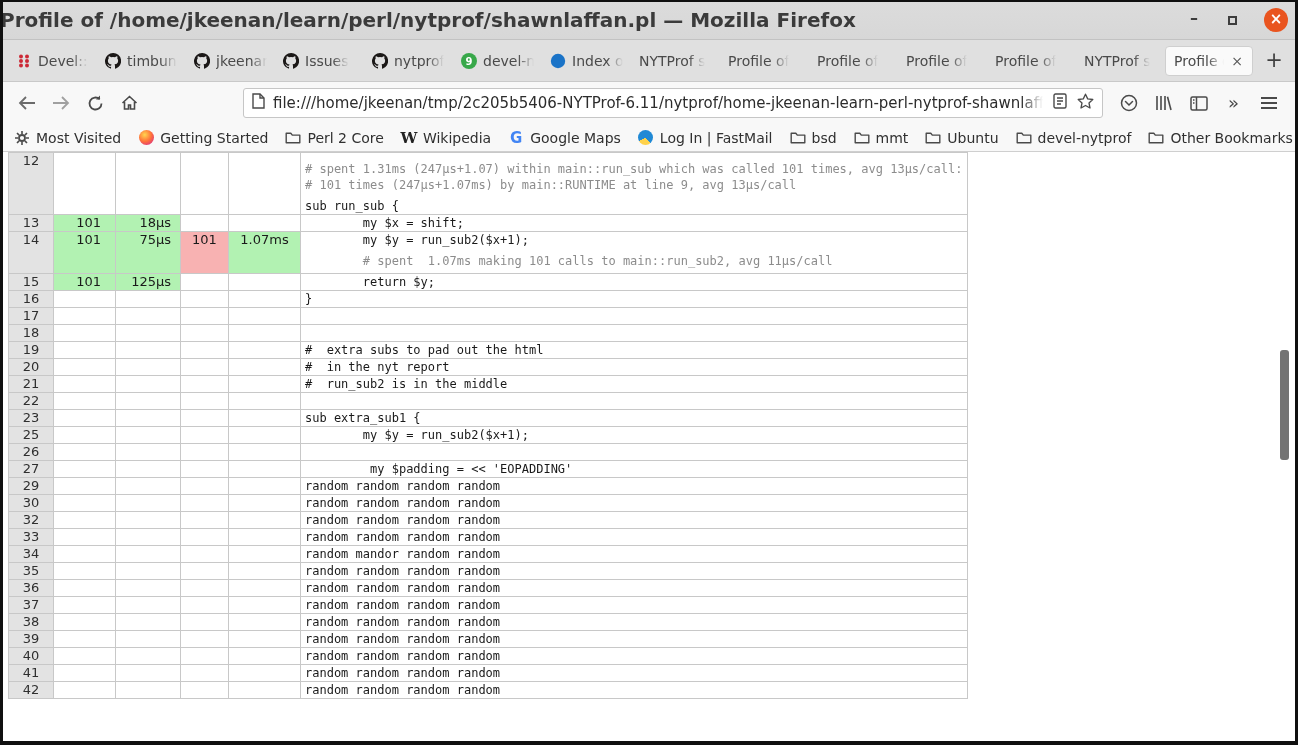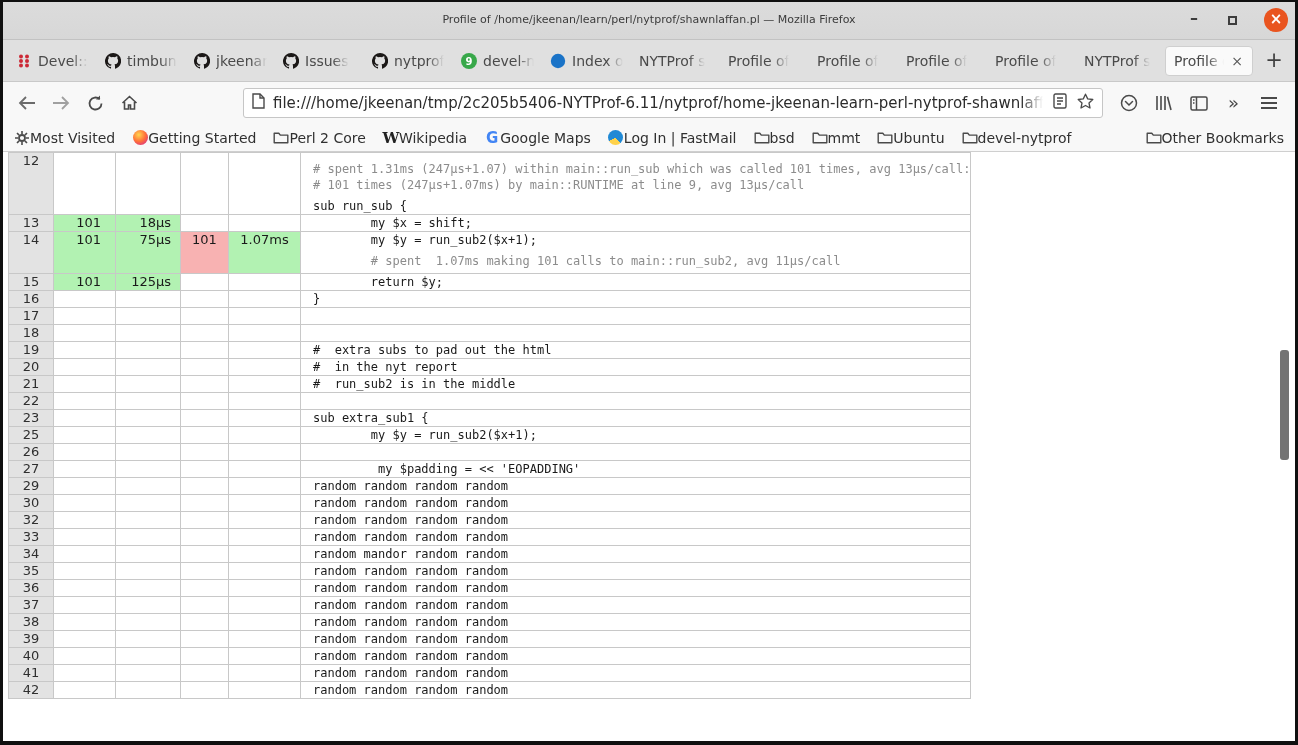--- a/index.html
+++ b/index.html
@@ -6,22 +6,22 @@
   html,body { width:1298px; height:745px; overflow:hidden; background:#fff;
               font-family:"DejaVu Sans", sans-serif; }
   .window { position:relative; width:1298px; height:745px; background:#fff; }
   .frame  { position:absolute; inset:0; border:3px solid #101010; border-top-width:2px;
             border-bottom-width:4px; pointer-events:none; z-index:50; }
 
   
   .titlebar { position:absolute; left:0; top:0; width:100%; height:40px;
               background:linear-gradient(#dcdcdc,#d7d7d7); border-bottom:1px solid #c2c2c2;
               display:flex; align-items:center; }
-  .title { position:absolute; left:0; right:0; text-align:center; font-size:11px;
-           font-weight:normal; color:#3b3b3b; }
+  .title { position:absolute; left:0; right:0; font-size:20px;
+           font-weight:bold; color:#3b3b3b; }
   .win-controls { position:absolute; right:10px; top:0; height:40px; display:flex;
                   align-items:center; gap:27px; }
   .btn-min { width:14px; height:14px; color:#3d3d3d; font-weight:bold; font-size:16px;
              line-height:10px; text-align:center; }
   .btn-max { width:9px; height:9px; border:2px solid #3d3d3d; }
   .btn-close { width:24px; height:24px; border-radius:50%; background:#e9541f; color:#fff;
                font-size:15px; font-weight:bold; text-align:center; line-height:23px; }
 
   
   .tabstrip { position:absolute; left:0; top:40px; width:100%; height:42px;
@@ -62,21 +62,21 @@
   .hamburger { width:16px; height:12px; border-top:2px solid #4a4a4a;
                border-bottom:2px solid #4a4a4a; position:relative; }
   .hamburger::after { content:""; position:absolute; left:0; right:0; top:3px;
                       border-top:2px solid #4a4a4a; }
   .chevrons { font-size:18px; color:#4a4a4a; line-height:1; }
 
   
   .bmbar { position:absolute; left:0; top:124px; width:100%; height:28px; background:#f8f8f8;
            border-bottom:1px solid #cfcfcf; display:flex; align-items:center;
            padding:0 14px; gap:17px; }
-  .bm { display:flex; align-items:center; flex:none; }
+  .bm { display:flex; align-items:center; gap:6px; flex:none; }
   .bm-icon { width:16px; height:16px; display:inline-flex; align-items:center;
              justify-content:center; }
   .bm-icon svg { width:16px; height:16px; display:block; }
   .bm-label { font-size:14px; color:#303030; white-space:nowrap; }
   .bm-other { margin-left:auto; }
   .wiki { font-family:"DejaVu Serif", serif; font-size:15px; font-weight:bold; color:#222; }
   .gicon { font-size:15px; font-weight:bold; color:#4285f4; }
   .fm-circle { width:15px; height:15px; border-radius:50%;
                background:conic-gradient(from 140deg,#ffd24a 0 100deg,#2089d5 100deg 360deg); }
   .fx-circle { width:15px; height:15px; border-radius:50%;
@@ -90,21 +90,21 @@
   table.profile td { border:1px solid #c8c8c8; vertical-align:top; height:16px;
                      overflow:hidden; }
   td.ln { background:#e3e3e3; border-color:#a0a0a0; text-align:center; font-size:13px;
           color:#2f2f2f; line-height:16px; }
   td.st, td.tm, td.cl, td.ts { font-size:13px; color:#1a1a1a; line-height:16px; }
   td.st { text-align:right; padding-right:14px; }
   td.tm { text-align:right; padding-right:9px;margin-top:19px; }
   td.cl, td.ts { text-align:center; }
   td.g { background:#b2f2b2; }
   td.r { background:#f8b2b2; }
-  td.code { padding-left:12px; }
+  td.code { padding-left:4px; }
   .code-line { font-family:"DejaVu Sans Mono", monospace; font-size:12px; line-height:16px;
                color:#1a1a1a; white-space:pre; }
   .code-line.gray { color:#8c8c8c; }
   .code-line.gap { margin-top:5px; }
   #rows tr:first-child td { height:62px; }
   #rows tr:first-child td.code { padding-top:8px; }
   #rows tr:nth-child(3) td { height:42px; }
   .scroll-thumb { position:absolute; right:6px; top:198px; width:9px; height:110px;
                   background:#737373; border-radius:3px; z-index:40; }
 </style>

